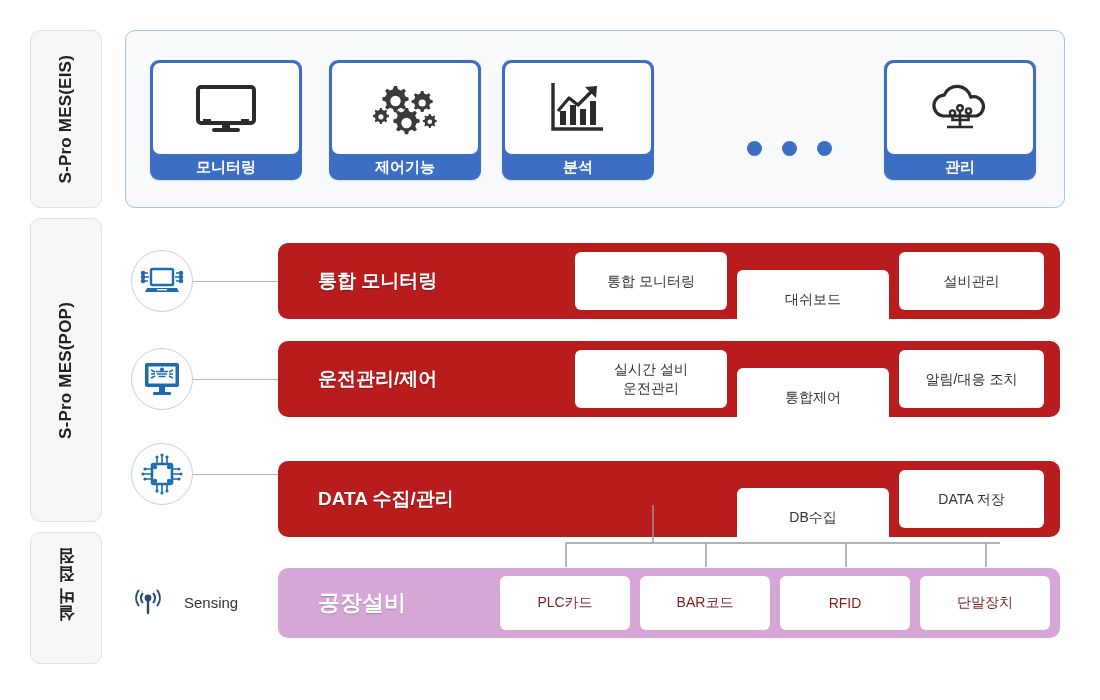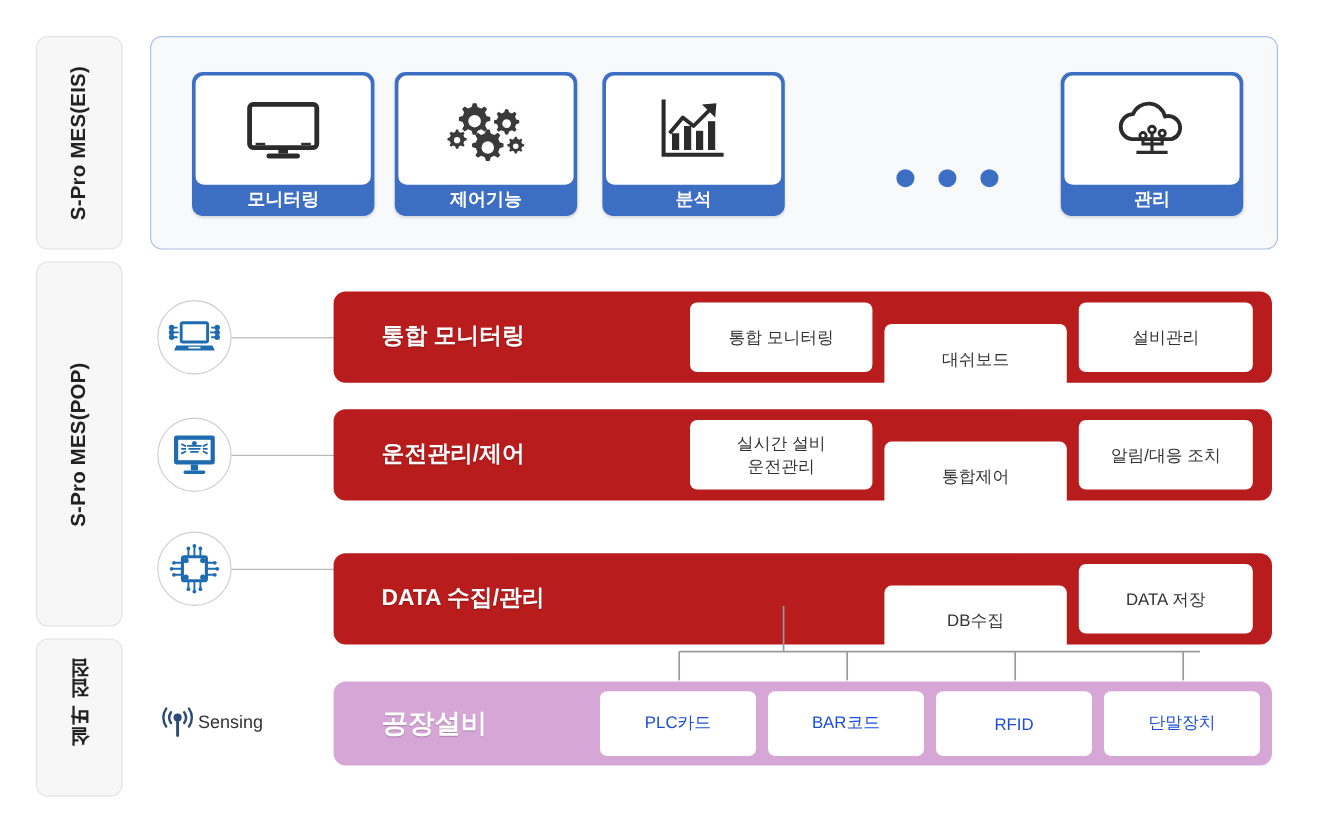--- a/index.html
+++ b/index.html
@@ -82,21 +82,21 @@
     position: absolute;
     left: 0; bottom: 0;
     width: 100%;
     height: 26px;
     line-height: 26px;
     text-align: center;
     color: #ffffff;
     font-size: 15px;
     font-weight: bold;
   }
-  #eis-card-0 { left: 34px; }
+  #eis-card-0 { left: 24px; }
   #eis-card-1 { left: 203px; }
   #eis-card-2 { left: 376px; }
   #eis-card-3 { left: 758px; }
 
   #eis-ellipsis {
     position: absolute;
     left: 608px; top: 110px;
     width: 110px;
     display: flex;
     gap: 20px;
@@ -206,33 +206,33 @@
     position: absolute;
     top: 8px;
     height: 54px;
     width: 130px;
     background: #ffffff;
     border-radius: 6px;
     display: flex;
     align-items: center;
     justify-content: center;
     font-size: 14px;
-    color: #1d4ed8;
+    color: #7f1d1d;
   }
   .field-chip.f0 { left: 222px; }
   .field-chip.f1 { left: 362px; }
   .field-chip.f2 { left: 502px; }
   .field-chip.f3 { left: 642px; }
 
   #sensing-group {
     position: absolute;
     left: 133px; top: 588px;
     display: flex;
     align-items: center;
-    gap: 2px;
+    gap: 21px;
   }
   #sensing-label {
     font-size: 15px;
     color: #333;
   }
 
   
   #tree-connector {
     position: absolute;
     left: 540px; top: 505px;

